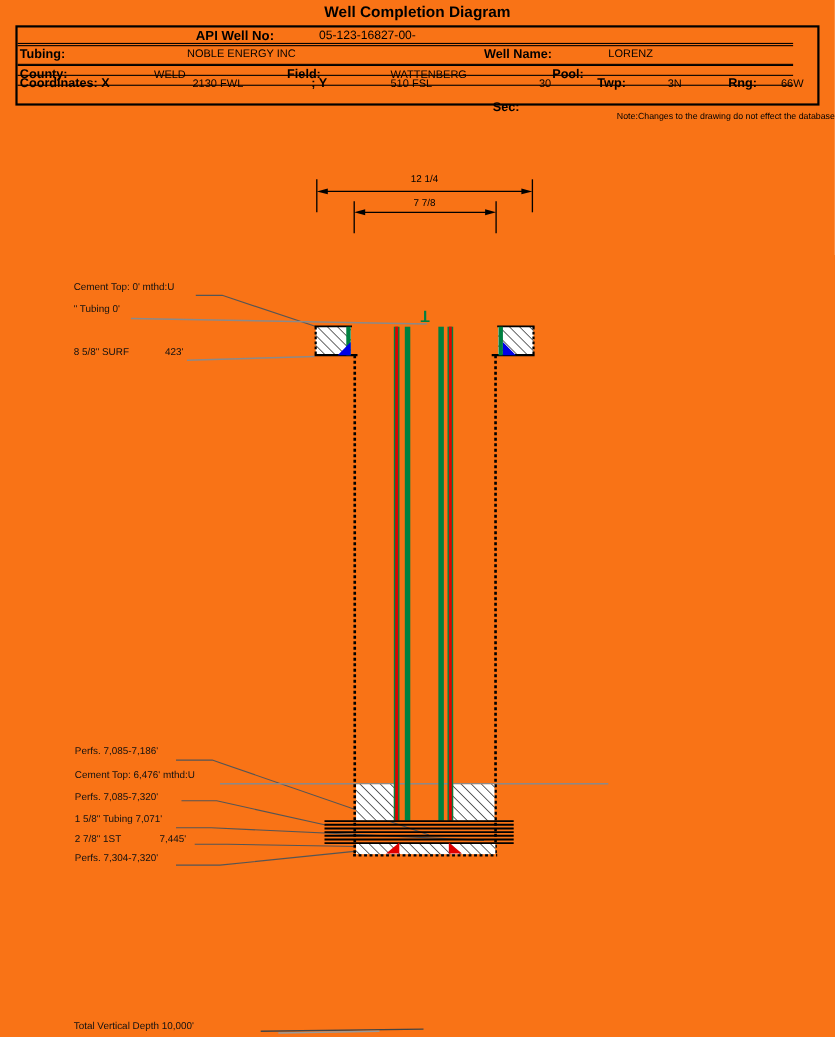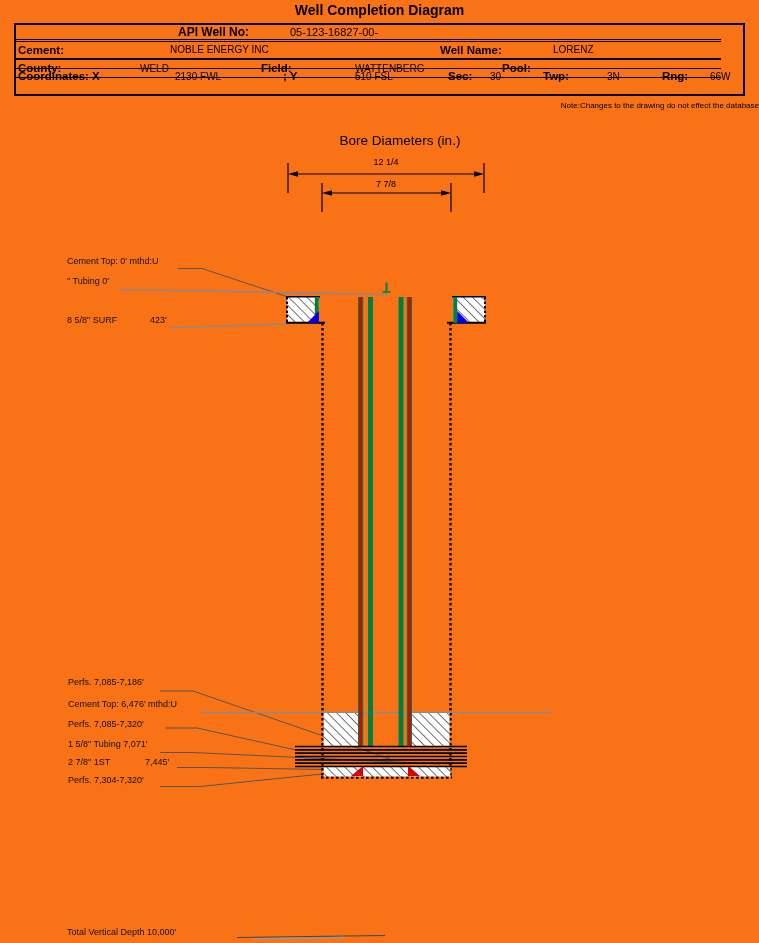--- a/index.html
+++ b/index.html
@@ -29,49 +29,48 @@
 <div id="page">
 
   <div id="title" class="abs">Well Completion Diagram</div>
 
   <div id="hdr" class="abs">
     <div id="r1" class="hrow">
       <span class="lbl" style="left:162px;font-size:12px;">API Well No:</span>
       <span class="val" style="left:274px;font-size:11px;">05-123-16827-00-</span>
     </div>
     <div id="r2" class="hrow">
-      <span class="lbl" style="left:2px;">Cement:</span>
+      <span class="lbl" style="left:2px;">Tubing:</span>
       <span class="val" style="left:154px;">NOBLE ENERGY INC</span>
       <span class="lbl" style="left:424px;">Well Name:</span>
       <span class="val" style="left:537px;">LORENZ</span>
     </div>
     <div id="r3" class="hrow">
       <span class="lbl" style="left:2px;">County:</span>
       <span class="val" style="left:124px;">WELD</span>
       <span class="lbl" style="left:229px;padding-left:16px;">Field:</span>
       <span class="val" style="left:339px;text-align:center;">WATTENBERG</span>
       <span class="lbl" style="left:486px;">Pool:</span>
       <span class="val" style="left:560px;"></span>
     </div>
     <div id="r4" class="hrow">
       <span class="lbl" style="left:2px;">Coordinates: X</span>
       <span class="val" style="left:159px;">2130 FWL</span>
       <span class="lbl" style="left:267px;">; Y</span>
       <span class="val" style="left:339px;">510 FSL</span>
-      <span class="lbl" style="left:432px;">Sec:</span>
+      <span class="lbl" style="left:432px;margin-top:22px;">Sec:</span>
       <span class="val" style="left:474px;">30</span>
       <span class="lbl" style="left:527px;">Twp:</span>
       <span class="val" style="left:591px;">3N</span>
       <span class="lbl" style="left:646px;">Rng:</span>
       <span class="val" style="left:694px;">66W</span>
     </div>
   </div>
 
   <div id="note" class="abs">Note:Changes to the drawing do not effect the database</div>
-  <div id="boreTitle" class="abs">Bore Diameters (in.)</div>
   <div class="abs dimlbl" style="left:356px;top:157px;">12 1/4</div>
   <div class="abs dimlbl" style="left:356px;top:179px;">7 7/8</div>
 
   <div class="abs callout" style="left:67px;top:256px;">Cement Top: 0' mthd:U</div>
   <div class="abs callout" style="left:67px;top:276px;">" Tubing 0'</div>
   <div class="abs callout" style="left:67px;top:315px;">8 5/8" SURF</div>
   <div class="abs callout" style="left:150px;top:315px;">423'</div>
   <div class="abs callout" style="left:68px;top:677px;">Perfs. 7,085-7,186'</div>
   <div class="abs callout" style="left:68px;top:699px;">Cement Top: 6,476' mthd:U</div>
   <div class="abs callout" style="left:68px;top:719px;">Perfs. 7,085-7,320'</div>

